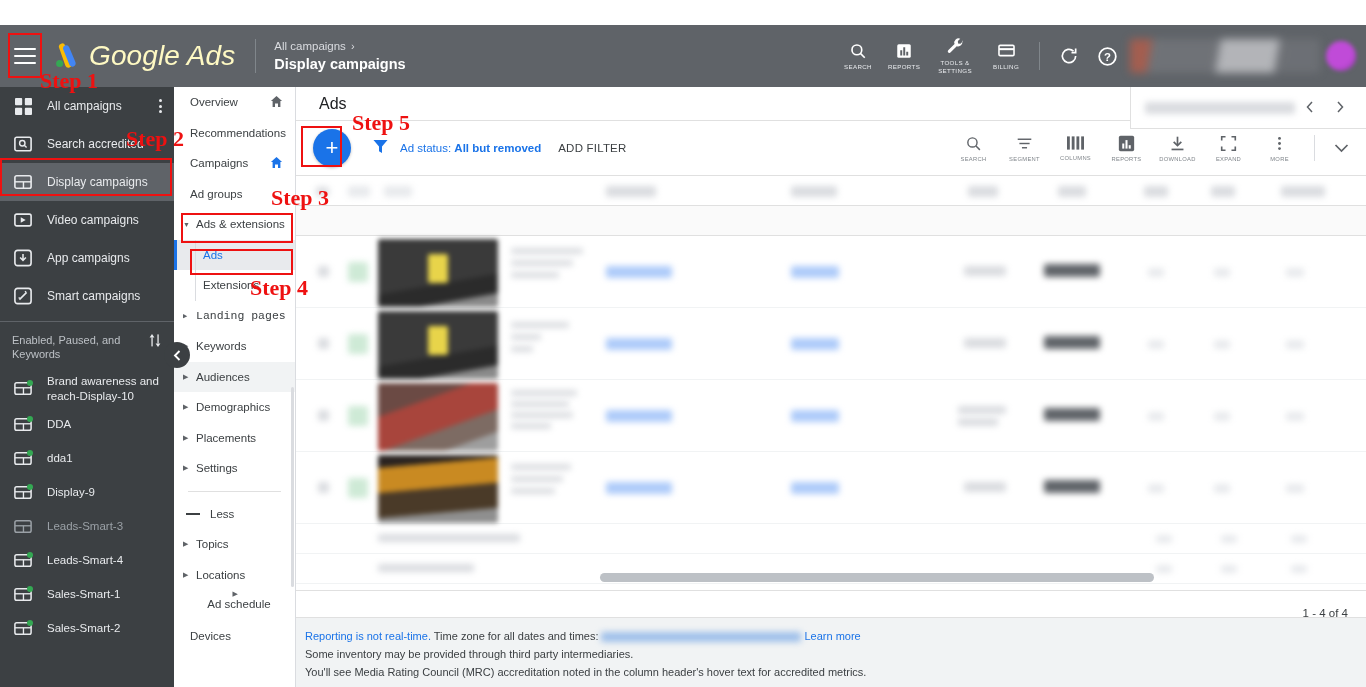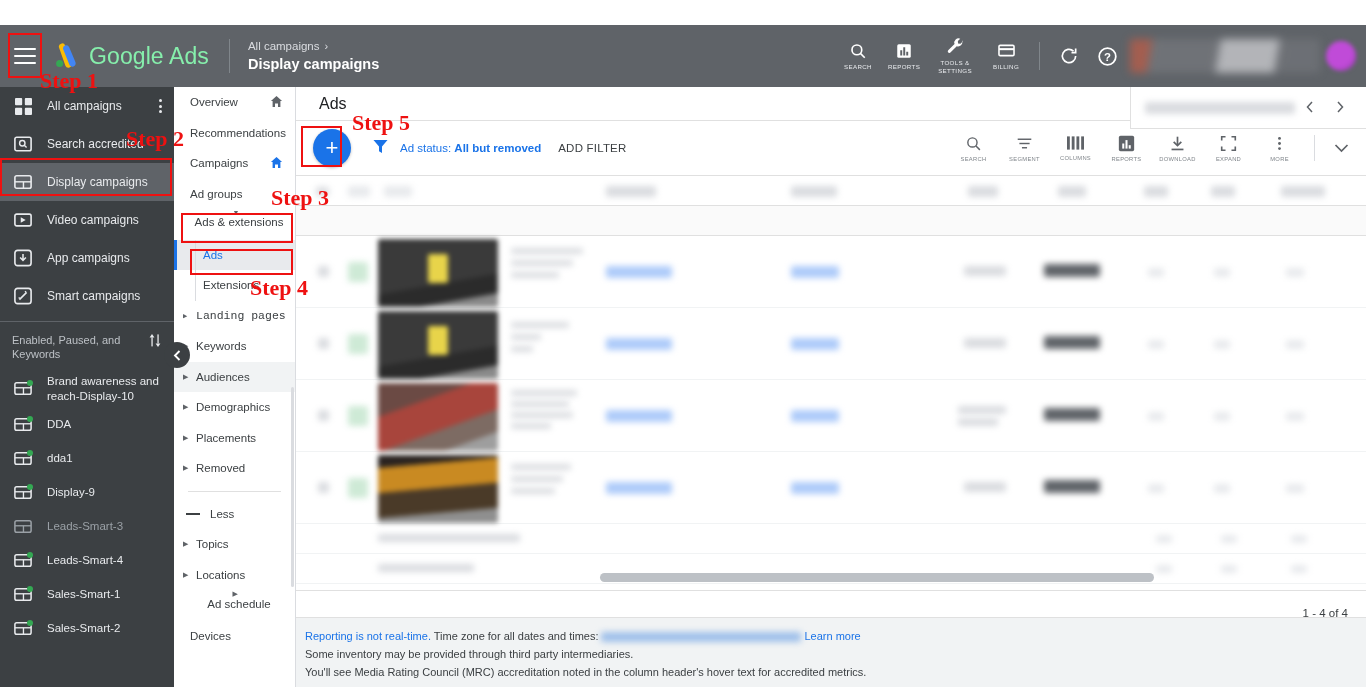--- a/index.html
+++ b/index.html
@@ -16,21 +16,21 @@
     position:absolute; left:0; top:25px; width:1366px; height:62px;
     background:#5f6368; display:flex; align-items:center; z-index:20;
   }
   .hamburger {
     width:22px; height:16px; margin-left:14px; margin-right:16px;
     display:flex; flex-direction:column; justify-content:space-between;
     cursor:pointer;
   }
   .hamburger i { display:block; height:2px; background:#fff; border-radius:1px; }
   .brand { display:flex; align-items:center; gap:11px; }
-  .brand-name { color:#86efac; font-size:23px; letter-spacing:.1px; }
+  .brand-name { color:#fef9c3; font-size:28px; letter-spacing:.1px;font-style:italic; }
   .brand-divider { width:1px; height:34px; background:#80868b; margin:0 18px 0 20px; }
   .crumbs { line-height:1.25; }
   .crumb-top { color:#dadce0; font-size:11.5px; display:flex; align-items:center; gap:5px; }
   .crumb-top .chev { font-size:11px; }
   .crumb-main { color:#fff; font-size:14.5px; font-weight:bold; margin-top:1px; }
 
   .top-actions { margin-left:auto; display:flex; align-items:center; height:100%; }
   .top-act {
     width:46px; display:flex; flex-direction:column; align-items:center;
     justify-content:center; gap:3px; cursor:pointer; color:#fff;
@@ -465,21 +465,21 @@
       <span class="nav-txt">Campaigns</span>
       <span class="home">
         <svg width="13" height="13" viewBox="0 0 14 14" fill="#1a73e8">
             <path d="M7 1 L13 6.4 h-1.8 V13 H8.6 V9.2 H5.4 V13 H2.8 V6.4 H1 Z"></path>
           </svg>
       </span>
     </div>
     <div class="nav-row">
       <span class="nav-txt">Ad groups</span>
     </div>
-    <div class="nav-row" style="padding-left:9px;flex-direction:column;">
+    <div class="nav-row" style="padding-left:9px;">
       <span class="arrow">▼</span>
       <span class="nav-txt">Ads &amp; extensions</span>
     </div>
     <div class="nav-row nav-sub sel">
       <span class="nav-txt">Ads</span>
     </div>
     <div class="nav-row nav-sub">
       <span class="nav-txt">Extensions</span>
     </div>
     <div class="nav-row" style="padding-left:9px;font-family:Liberation Mono, monospace;">
@@ -497,21 +497,21 @@
     <div class="nav-row" style="padding-left:9px;">
       <span class="arrow">▶</span>
       <span class="nav-txt">Demographics</span>
     </div>
     <div class="nav-row" style="padding-left:9px;">
       <span class="arrow">▶</span>
       <span class="nav-txt">Placements</span>
     </div>
     <div class="nav-row" style="padding-left:9px;">
       <span class="arrow">▶</span>
-      <span class="nav-txt">Removed</span>
+      <span class="nav-txt">Settings</span>
     </div>
 
     <div class="nav-sep"></div>
 
     <div class="nav-less">
       <span class="minus"></span>
       <span>Less</span>
     </div>
 
     <div class="nav-row" style="padding-left:9px;">

